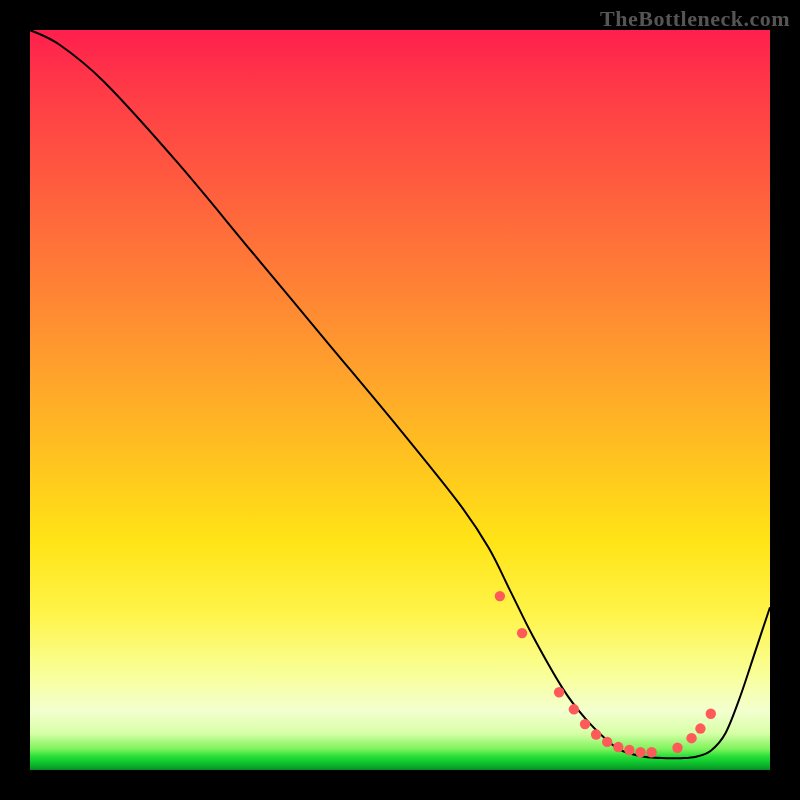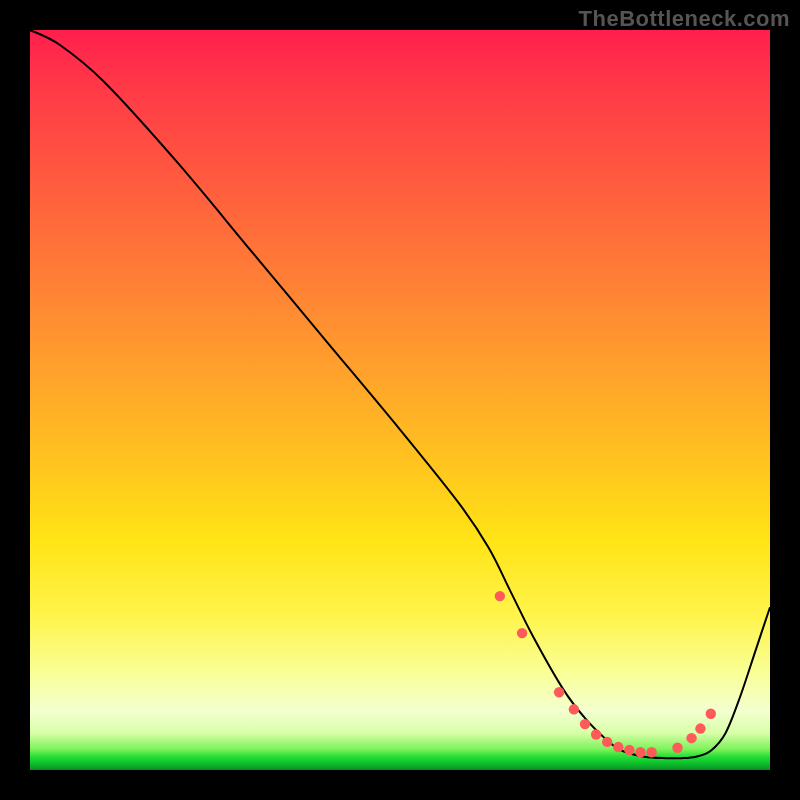--- a/index.html
+++ b/index.html
@@ -20,20 +20,21 @@
   .watermark {
     position: absolute;
     top: 6px;
     right: 10px;
     color: #555;
     font-size: 22px;
     font-weight: 600;
     letter-spacing: 0.5px;
     z-index: 20;
     user-select: none;
+    font-family: Liberation Serif, serif;
   }
   
   .plot {
     position: absolute;
     left: 30px;
     top: 30px;
     width: 740px;   
     height: 740px;  
     box-sizing: border-box;
     z-index: 5;

